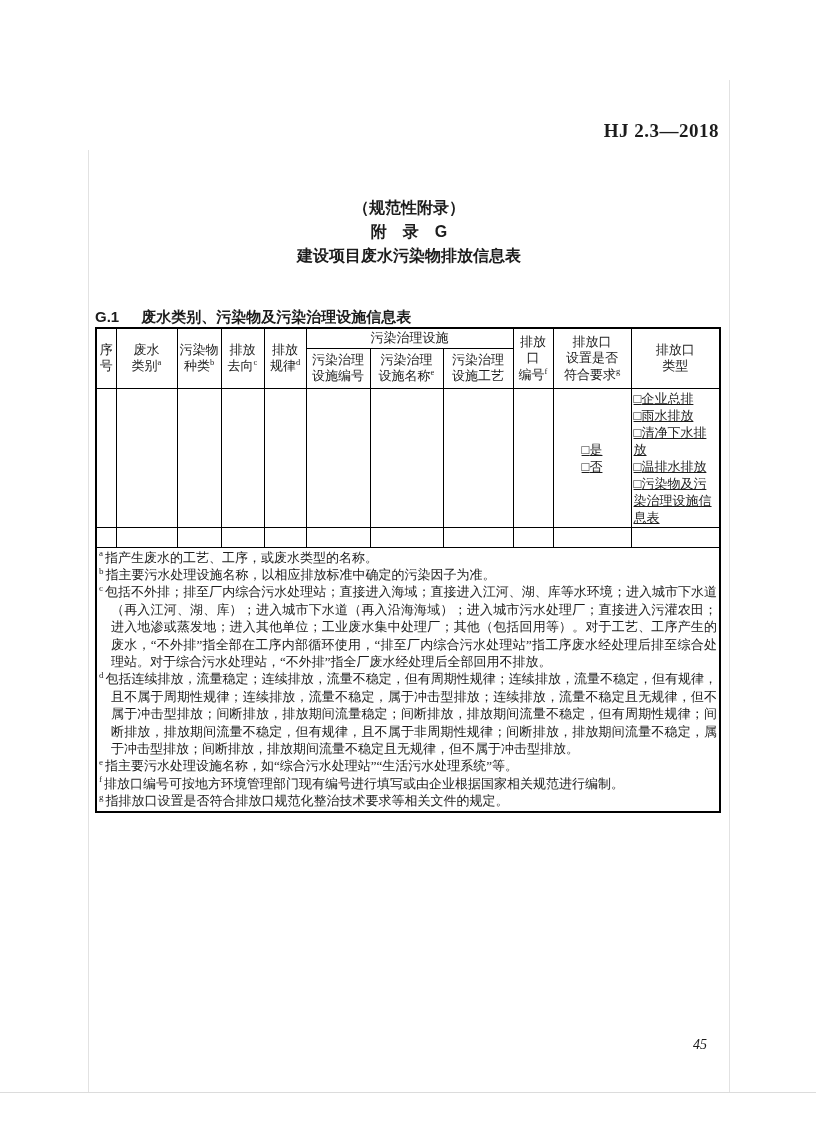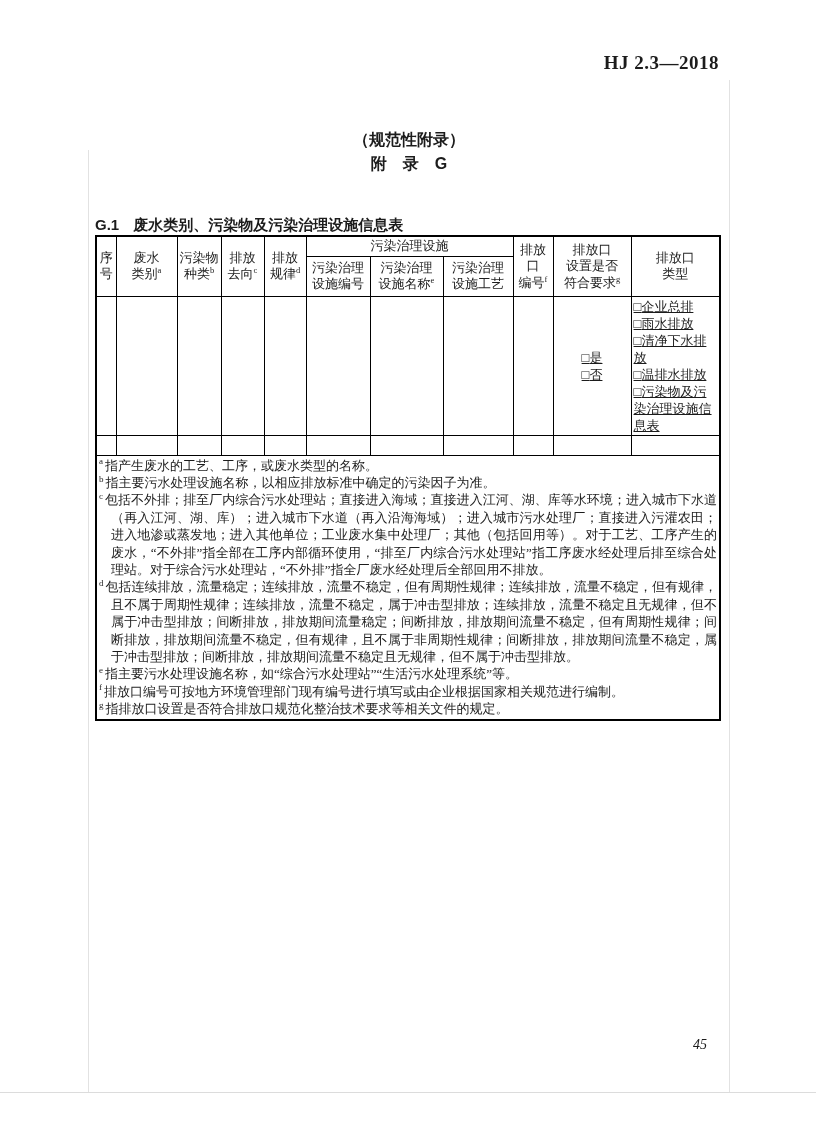--- a/index.html
+++ b/index.html
@@ -11,36 +11,36 @@
     overflow:hidden;
   }
   .edge { position:absolute; background:#e2e2e2; }
   .edge-left  { left:88px;  top:150px; width:1px; height:942px; }
   .edge-right { left:729px; top:80px;  width:1px; height:1012px; }
   .edge-bottom{ left:0;     top:1092px; width:816px; height:1px; background:#dcdcdc; }
 
   .content { position:absolute; left:95px; top:0; width:628px; }
 
   .doc-number {
-    margin-top:52px; text-align:right;
+    margin-top:120px; text-align:right;
     font-size:19px; font-weight:bold; letter-spacing:0.5px;
     padding-right:4px;
   }
   .title-block {
     margin-top:54px; text-align:center;
     font-family:"Liberation Sans","DejaVu Sans",sans-serif;
     font-weight:bold;
   }
   .title-block .t-line { font-size:16px; line-height:24px; }
   .section-heading {
     margin-top:40px;
     font-family:"Liberation Sans","DejaVu Sans",sans-serif;
     font-weight:bold; font-size:15px;
   }
-  .section-heading .sec-title { margin-left:14px; }
+  .section-heading .sec-title { margin-left:22px; }
   .table-caption {
     margin-top:27px; margin-bottom:7px; text-align:center;
     font-family:"Liberation Sans","DejaVu Sans",sans-serif;
     font-weight:bold; font-size:14.5px;
   }
 
   table.main {
     width:624px; border-collapse:collapse; table-layout:fixed;
     border:2px solid #000;
     font-size:13px;
@@ -82,20 +82,21 @@
 <div class="edge edge-right"></div>
 <div class="edge edge-bottom"></div>
 
 <div class="content">
 
   <div class="doc-number">HJ 2.3—2018</div>
 
   <div class="title-block">
     <div class="t-line">（规范性附录）</div>
     <div class="t-line">附　录　G</div>
+    <div class="t-line">建设项目废水污染物排放信息表</div>
   </div>
 
   <div class="section-heading">
     <span class="sec-num">G.1</span><span class="sec-title">废水类别、污染物及污染治理设施信息表</span>
   </div>
 
 
   <table class="main">
     <colgroup>
       <col style="width:20px">

